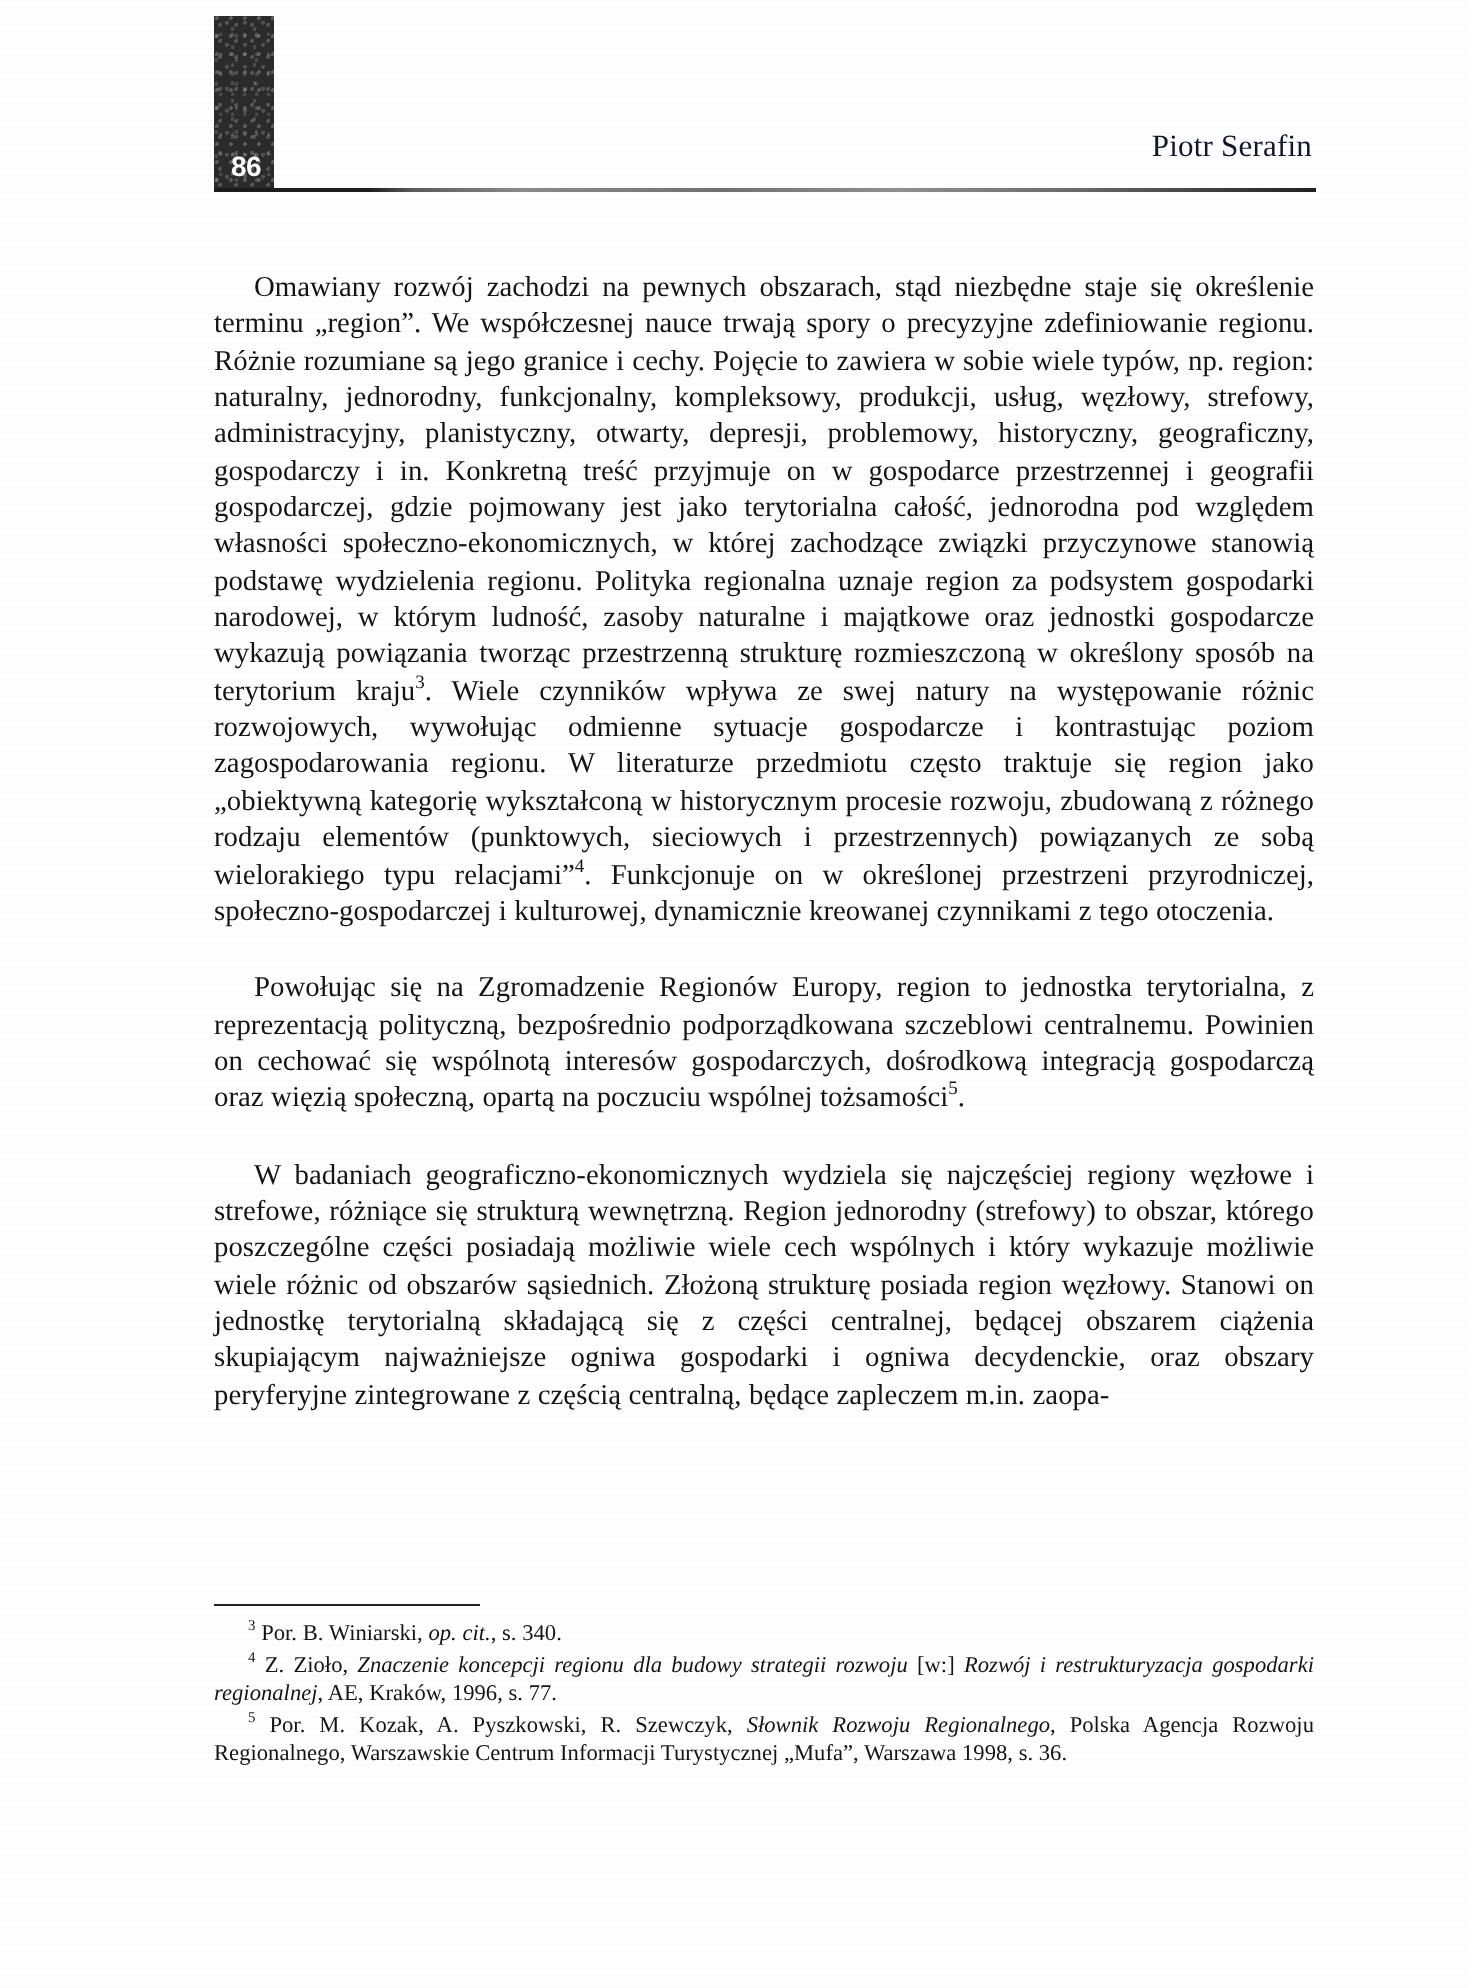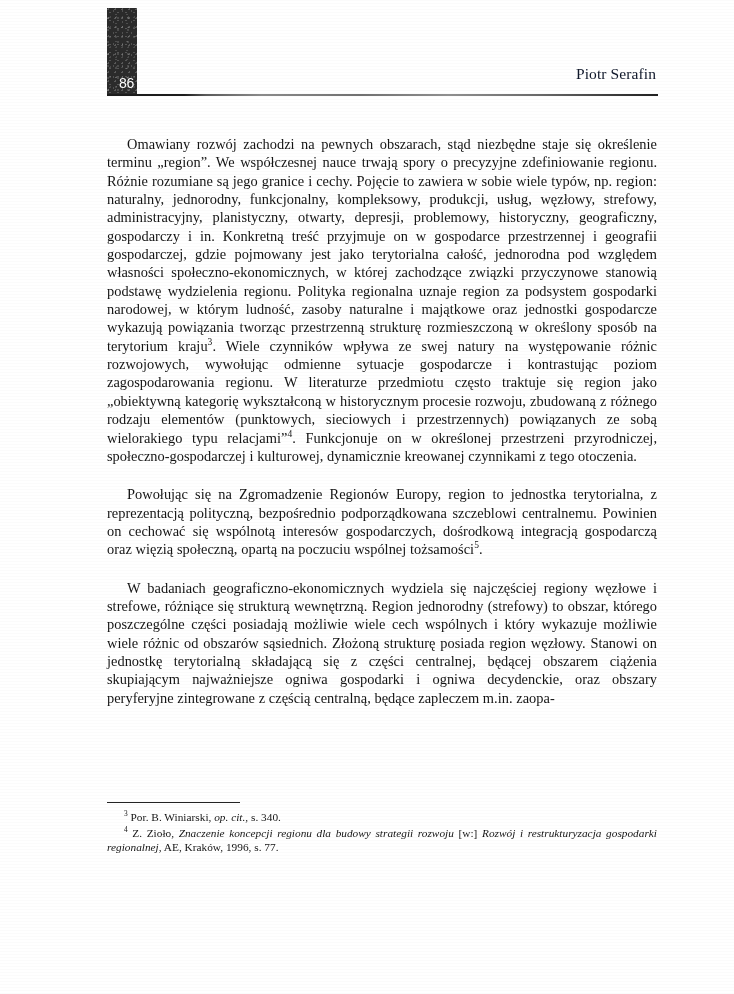--- a/index.html
+++ b/index.html
@@ -41,27 +41,27 @@
       radial-gradient(circle at 72% 30%, rgba(255,255,255,.18) 0 1px, transparent 1px),
       radial-gradient(circle at 38% 55%, rgba(255,255,255,.20) 0 1px, transparent 1px),
       radial-gradient(circle at 84% 72%, rgba(255,255,255,.16) 0 1px, transparent 1px),
       radial-gradient(circle at 12% 84%, rgba(255,255,255,.15) 0 1px, transparent 1px),
       radial-gradient(circle at 55% 92%, rgba(255,255,255,.14) 0 1px, transparent 1px);
     background-size: 7px 9px, 9px 11px, 8px 8px, 11px 9px, 10px 12px, 6px 10px;
   }
 
   .folio-number {
     position: absolute;
-    left: 12px;
+    left: 2px;
     right: 0;
     bottom: 4px;
-    text-align: left;
+    text-align: center;
     color: #ffffff;
     font-family: "Liberation Sans", "DejaVu Sans", sans-serif;
-    font-weight: normal;
+    font-weight: bold;
     font-size: 14px;
     line-height: 15px;
     letter-spacing: -0.3px;
   }
 
   .header-author {
     position: absolute;
     right: 2px;
     bottom: 14px;
     font-size: 15.5px;
@@ -176,16 +176,17 @@
     <p class="indent"><span>W badaniach geograficzno-ekonomicznych wydziela się najczęściej regiony węzłowe i strefowe, różniące się strukturą wewnętrzną. Region jednorodny (strefowy) to obszar, którego poszczególne części posiadają możliwie wiele cech wspólnych i który wykazuje możliwie wiele różnic od obszarów sąsiednich. Złożoną strukturę posiada region węzłowy. Stanowi on jednostkę terytorialną składającą się z części centralnej, będącej obszarem ciążenia skupiającym najważniejsze ogniwa gospodarki i ogniwa decydenckie, oraz obszary peryferyjne zintegrowane z częścią centralną, będące zapleczem m.in. zaopa-</span></p>
   </div>
 
   <div class="footnotes">
     <div class="footnote-rule"></div>
 
     <p><sup>3</sup><span><span> Por. B. Winiarski, </span><em>op. cit.</em><span>, s. 340.</span></span></p>
 
     <p><sup>4</sup><span><span> Z. Zioło, </span><em>Znaczenie koncepcji regionu dla budowy strategii rozwoju</em><span> [w:] </span><em>Rozwój i restrukturyzacja gospodarki regionalnej</em><span>, AE, Kraków, 1996, s. 77.</span></span></p>
 
+    <p><sup>5</sup><span><span> Por. M. Kozak, A. Pyszkowski, R. Szewczyk, </span><em>Słownik Rozwoju Regionalnego</em><span>, Polska Agencja Rozwoju Regionalnego, Warszawskie Centrum Informacji Turystycznej „Mufa”, Warszawa 1998, s. 36.</span></span></p>
   </div>
 
   <div class="grain"></div>
 </div>
 
 </body></html>

